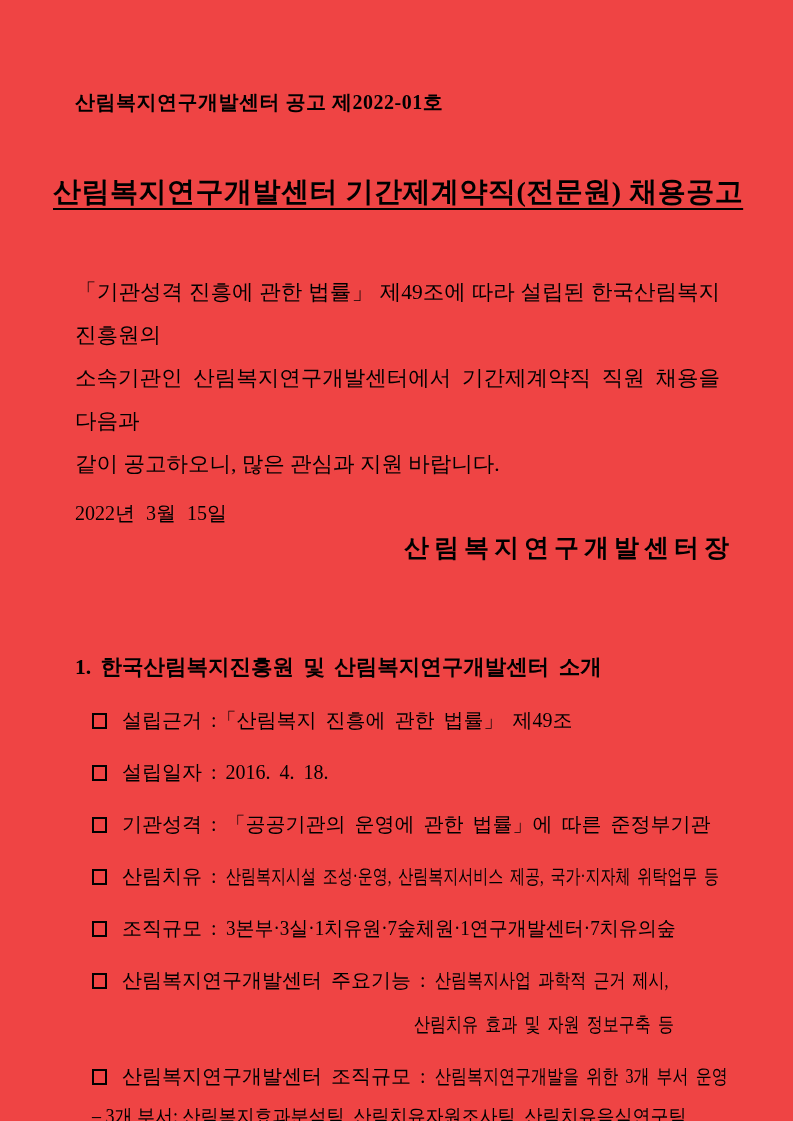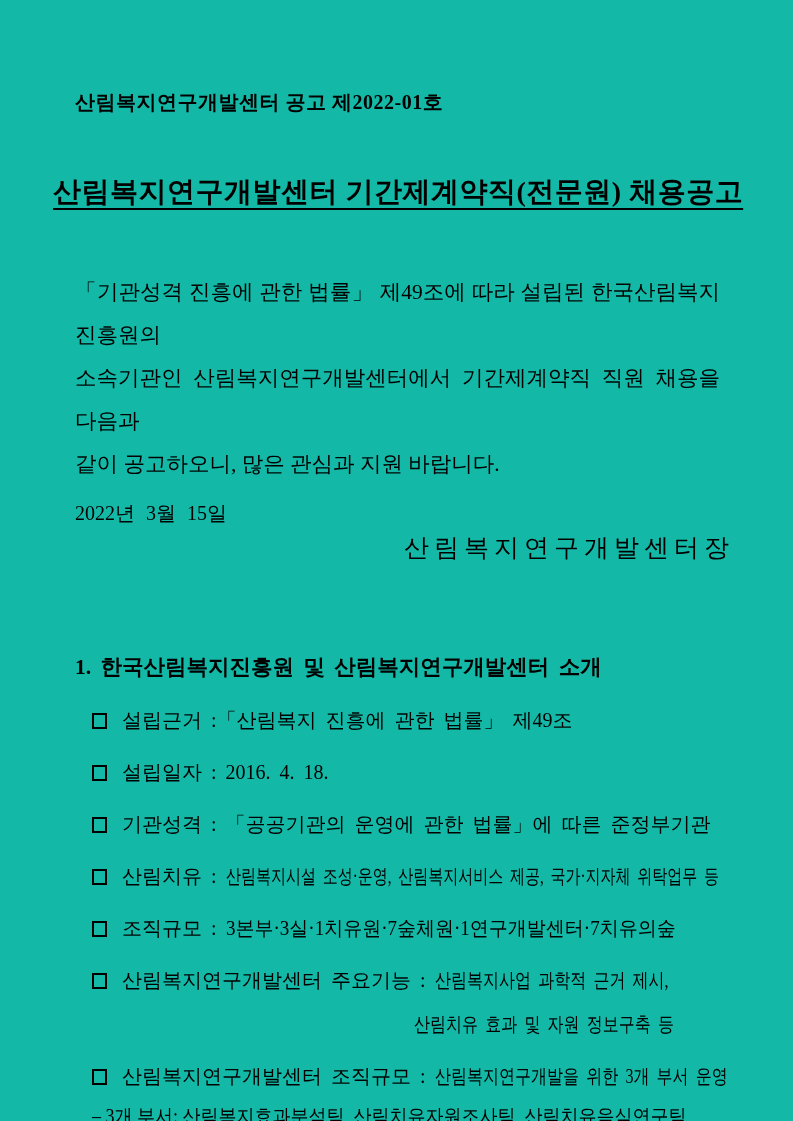--- a/index.html
+++ b/index.html
@@ -1,21 +1,21 @@
 <!DOCTYPE html>
 <html><head>
 <meta charset="utf-8">
 <style>
   html, body { margin: 0; padding: 0; background: #e8e8e8; }
   .page {
     position: relative;
     width: 793px;
     height: 1121px;
     margin: 0 auto;
-    background: #14b8a6;
+    background: #ef4444;
     color: #000000;
     font-family: "Liberation Serif", "DejaVu Serif", serif;
     box-sizing: border-box;
     padding: 90px 73px 0 75px;
     overflow: hidden;
   }
   .doc-number {
     font-size: 20px;
     font-weight: bold;
     line-height: 25px;
@@ -41,21 +41,21 @@
     margin-top: 14px;
     font-size: 20px;
     line-height: 26px;
     text-align: left;
     word-spacing: 6px;
   }
   .signer {
     margin-top: 6px;
     margin-right: -14px;
     font-size: 25px;
-    font-weight: normal;
+    font-weight: bold;
     letter-spacing: 5px;
     line-height: 32px;
     text-align: right;
     white-space: nowrap;
   }
   .heading {
     margin-top: 88px;
     font-size: 21.5px;
     font-weight: bold;
     line-height: 30px;

